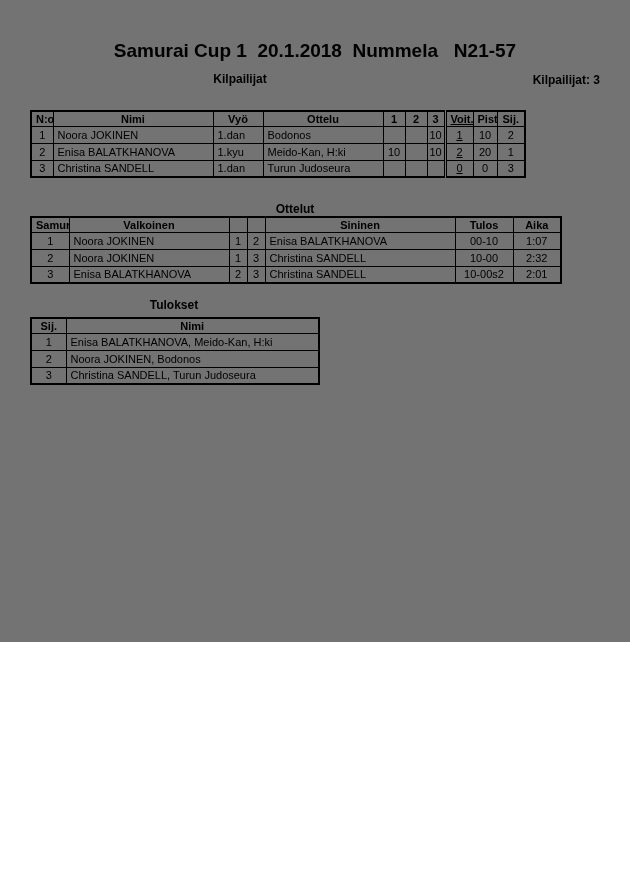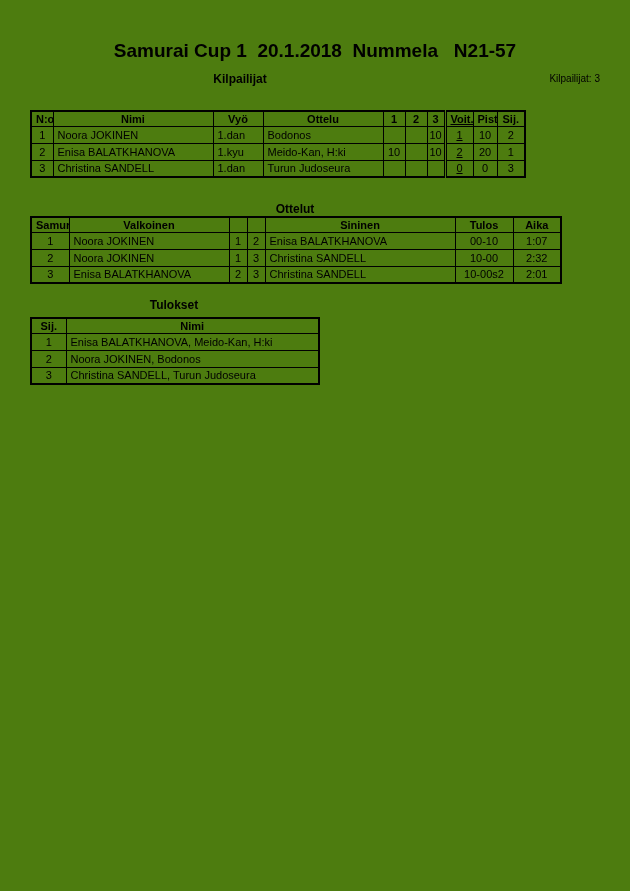--- a/index.html
+++ b/index.html
@@ -5,24 +5,24 @@
   html, body {
     margin: 0;
     padding: 0;
     background: #ffffff;
     color: #000000;
     font-family: "Liberation Sans", sans-serif;
   }
   .page {
     position: relative;
     width: 630px;
-    height: 891px;
+    height: 642px;
     box-sizing: border-box;
     padding: 40px 30px 0 30px;
-    background: #4d7c0f;
+    background: #737373;
     overflow: hidden;
   }
   .title {
     font-size: 19px;
     font-weight: bold;
     text-align: center;
     white-space: pre;
     margin: 0 0 10px 0;
   }
   .heading-row {
@@ -37,22 +37,22 @@
     top: 0;
     width: 420px;
     text-align: center;
     font-weight: bold;
     font-size: 12px;
   }
   .count-label {
     position: absolute;
     right: 0;
     top: 1px;
-    font-size: 10px;
-    font-weight: normal;
+    font-size: 12px;
+    font-weight: bold;
   }
   .section-heading {
     font-weight: bold;
     font-size: 12px;
     text-align: center;
     margin: 0;
   }
   .ottelut-heading {
     width: 530px;
     margin-top: 24px;

